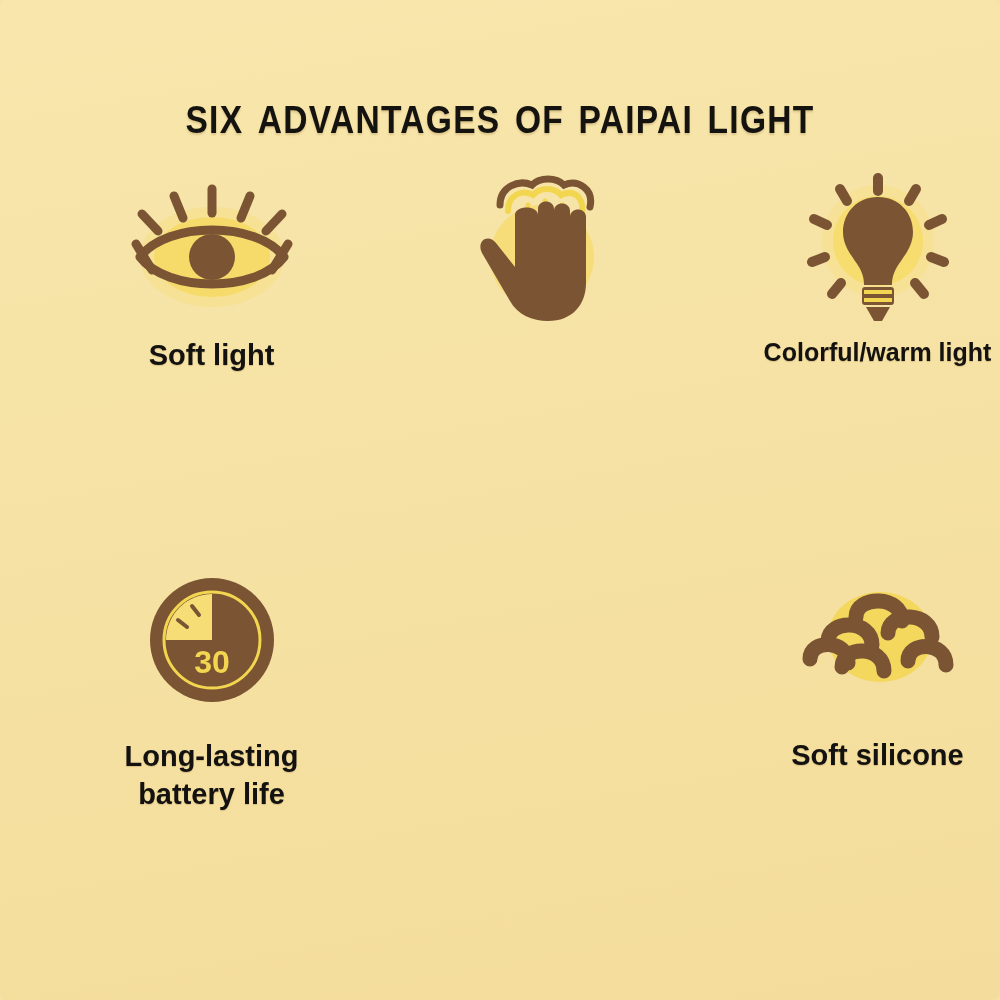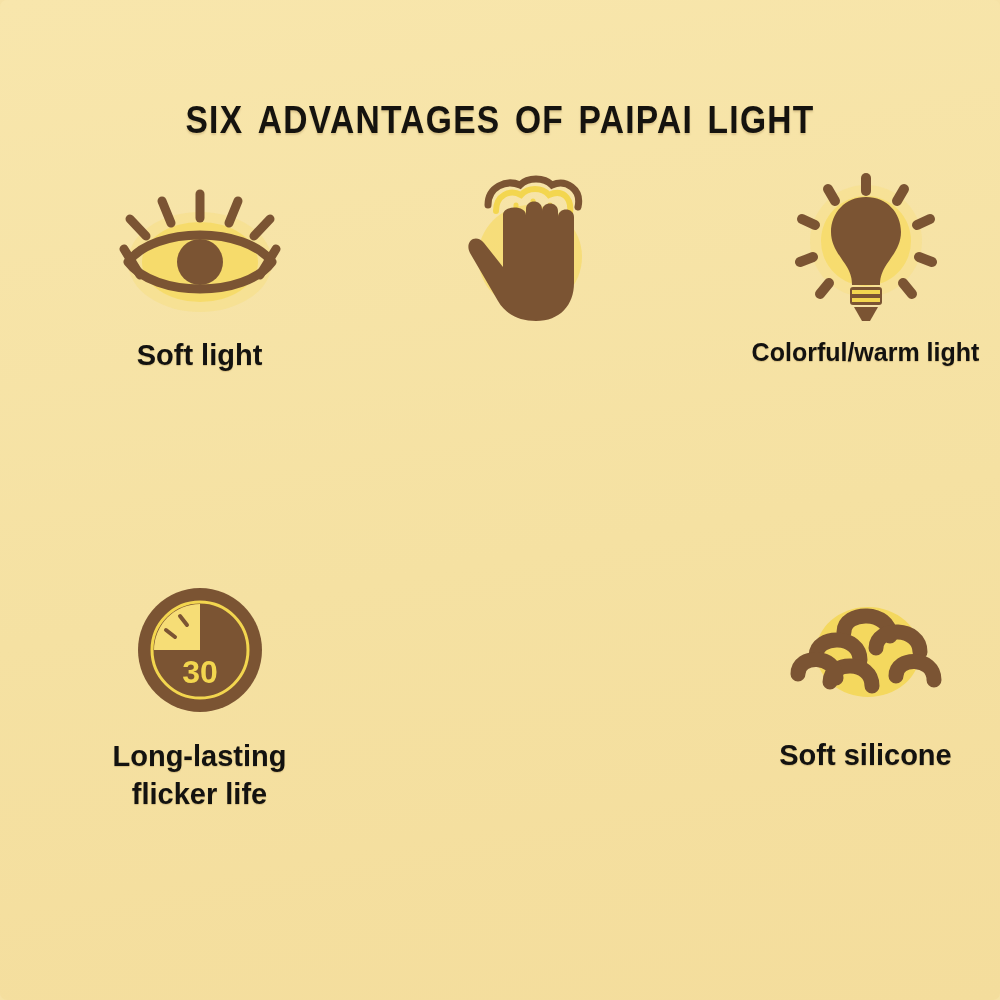--- a/index.html
+++ b/index.html
@@ -35,41 +35,40 @@
     letter-spacing: 1.5px;
     font-variant: small-caps;
     text-transform: lowercase;
     transform: scaleX(0.86);
     transform-origin: center center;
     white-space: nowrap;
     text-shadow: 0 2px 2px rgba(150,120,60,0.28);
   }
   .grid {
     position: absolute;
-    left: 0;
+    left: 12px;
     top: 175px;
     width: 904px;
     height: 700px;
     padding-left: 32px;
   }
   .cell {
     position: absolute;
     width: 333px;
     text-align: center;
   }
   .row1 { top: 0; }
   .row2 { top: 400px; }
   .col1 { left: 33px; }
   .col2 { left: 366px; }
   .col3 { left: 699px; }
 
   .icon-wrap {
     height: 150px;
     display: flex;
-    align-items: center;
     justify-content: center;
   }
   .label {
     margin-top: 12px;
     color: #131210;
     font-size: 29px;
     font-weight: bold;
     line-height: 1.25;
     white-space: pre-line;
     text-shadow: 0 1px 1px rgba(160,130,70,0.35);
@@ -165,21 +164,21 @@
           <circle cx="65" cy="65" r="48" fill="#7b5433" stroke="#f3d64f" stroke-width="3"></circle>
           <path d="M65 65 L65 19 A46 46 0 0 0 19 65 Z" fill="#f6dd76"></path>
           <g stroke="#7b5433" stroke-width="4" stroke-linecap="round">
             <line x1="45" y1="31" x2="52" y2="40"></line>
             <line x1="31" y1="45" x2="40" y2="52"></line>
           </g>
           <text x="65" y="98" text-anchor="middle" font-family="Liberation Sans, sans-serif" font-size="32" font-weight="bold" fill="#f3d64f">30</text>
         </svg>
       </div>
       <div class="label two-line">Long-lasting
-flicker life</div>
+battery life</div>
     </div>
 
 
     <div class="cell row2 col3">
       <div class="icon-wrap">
         <svg width="160" height="120" viewBox="0 0 160 120">
           <ellipse cx="82" cy="62" rx="52" ry="45" fill="#f4d85e"></ellipse>
           <g fill="none" stroke="#7b5433" stroke-width="15" stroke-linecap="round">
             <path d="M58 42 C58 20, 104 20, 104 46"></path>
             <path d="M30 66 C30 44, 74 44, 74 70"></path>

